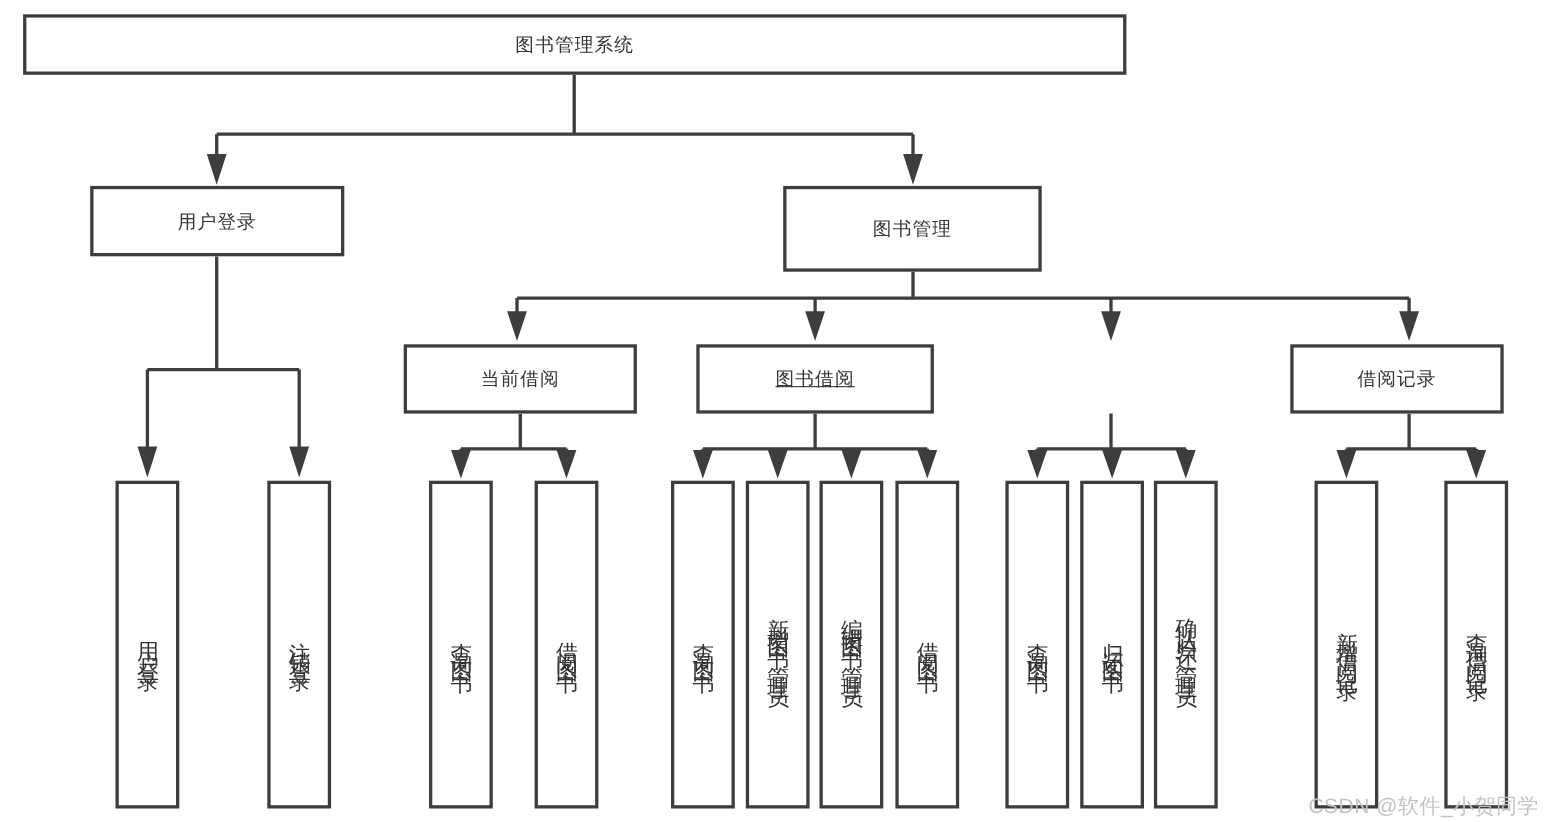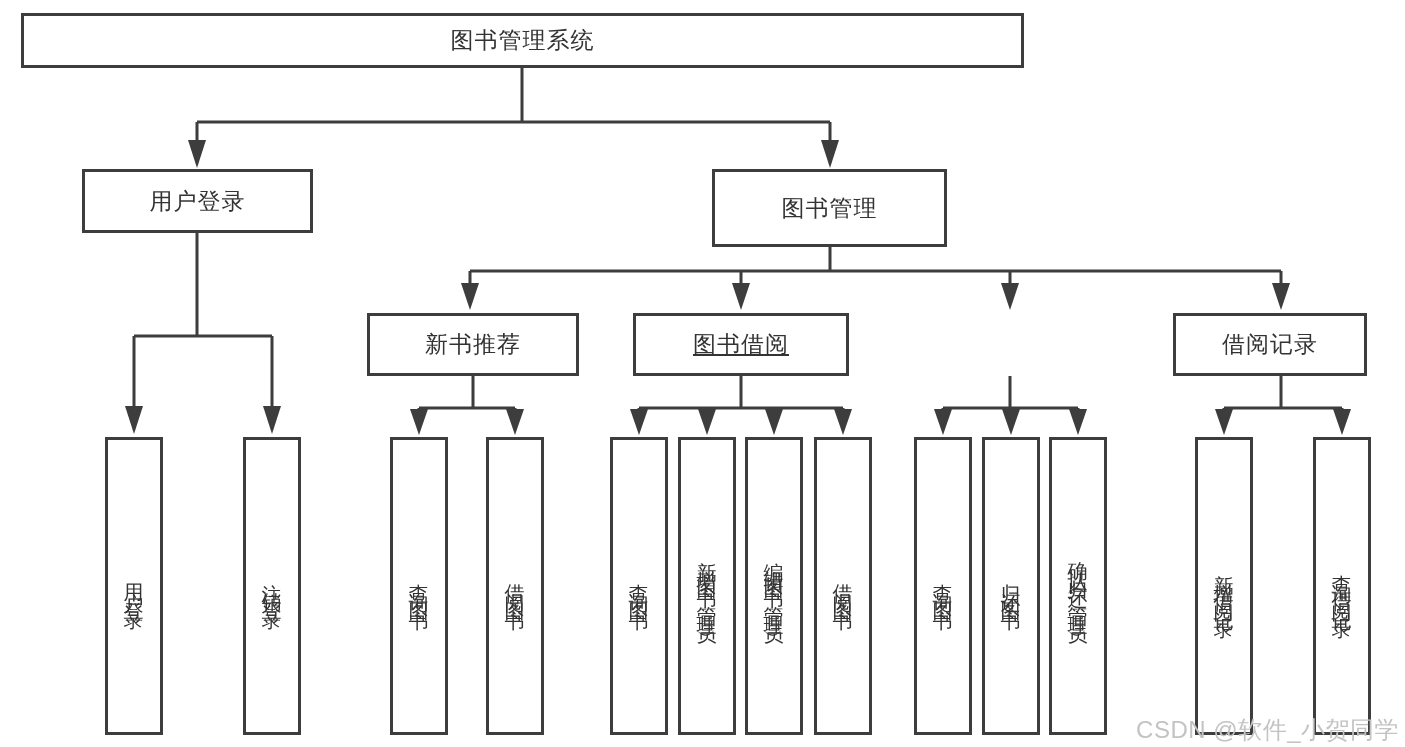--- a/index.html
+++ b/index.html
@@ -36,37 +36,37 @@
     box-sizing: border-box;
     border: 3px solid var(--line);
     background: #ffffff;
     display: flex;
     align-items: center;
     justify-content: center;
     color: var(--text);
     z-index: 2;
   }
   .node.h span {
-    font-size: 23px;
+    font-size: 17px;
     letter-spacing: 1px;
     white-space: nowrap;
   }
   .node.v span {
     writing-mode: vertical-rl;
     text-orientation: mixed;
     font-size: 20px;
     letter-spacing: 9px;
     line-height: 1;
   }
   .watermark {
     position: absolute;
     right: 6px;
     bottom: 1px;
     color: var(--watermark);
-    font-size: 24px;
+    font-size: 19px;
     letter-spacing: 0.5px;
     z-index: 3;
     white-space: nowrap;
   }
 </style>
 </head>
 <body>
 
 <div class="canvas">
 
@@ -127,21 +127,21 @@
   </div>
 
   <div class="node h" style="left:82px; top:169px; width:231px; height:64px;">
     <span>用户登录</span>
   </div>
   <div class="node h" style="left:712px; top:169px; width:235px; height:78px;">
     <span>图书管理</span>
   </div>
 
   <div class="node h" style="left:367px; top:313px; width:212px; height:63px;">
-    <span>新书推荐</span>
+    <span>当前借阅</span>
   </div>
   <div class="node h" style="left:633px; top:313px; width:216px; height:63px;text-decoration:underline;">
     <span>图书借阅</span>
   </div>
   <div class="node h" style="left:1173px; top:313px; width:194px; height:63px;">
     <span>借阅记录</span>
   </div>
 
   <div class="node v" style="left:105px; top:437px; width:58px; height:298px;">
     <span>用户登录</span>

